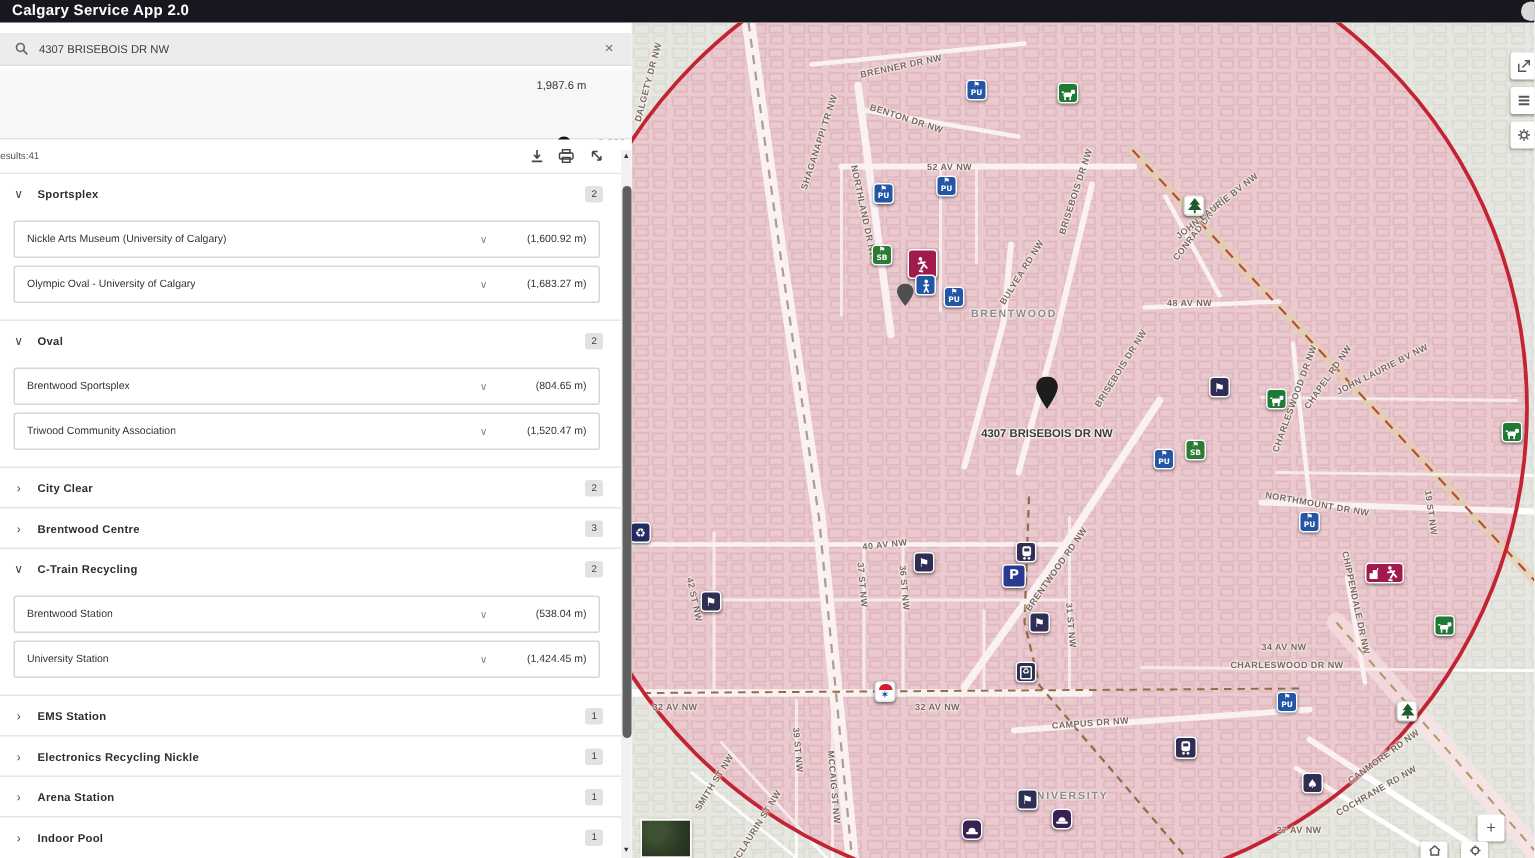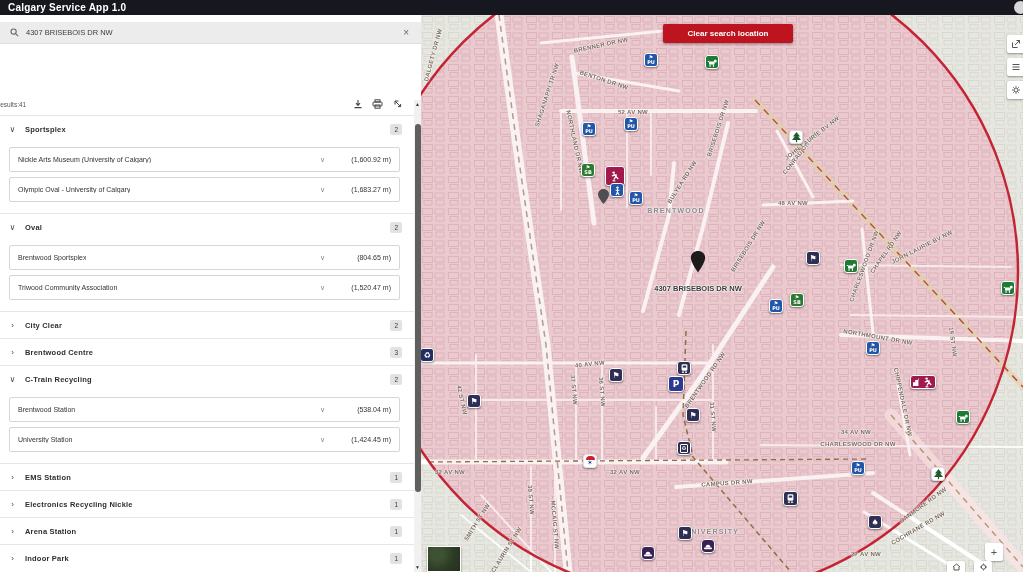--- a/index.html
+++ b/index.html
@@ -69,21 +69,21 @@
   .zoom-in { left:564px; top:528px; font-size:11px; color:#555; }
   .map-btn.partial { top:546px; height:11px; border-radius:2px 2px 0 0; }
 
   .basemap-thumb { position:absolute; left:6px; top:531px; width:34px; height:26px; border:1px solid #fff; background:radial-gradient(circle at 30% 30%, #3d5232 0 20%, #2c3a24 60%, #24301e); box-shadow:0 1px 2px rgba(0,0,0,.4); cursor:pointer; }
 </style>
 </head>
 <body>
 <div id="app">
 
   <div id="header">
-    <span class="title">Calgary Service App 1.0</span>
+    <span class="title">Calgary Service App 2.0</span>
     <span class="avatar"></span>
   </div>
 
   <div id="map">
     <svg id="roads" width="602" height="557" viewBox="0 0 602 557">
       <defs>
         <pattern id="parcGray" width="26" height="16" patternUnits="userSpaceOnUse">
           <rect width="26" height="16" fill="#e7e7e1"></rect>
           <rect x="1.5" y="1.5" width="10" height="6" fill="none" stroke="#d6d6ce" stroke-width="0.8"></rect>
           <rect x="14" y="2" width="9" height="5" fill="none" stroke="#d6d6ce" stroke-width="0.8"></rect>
@@ -386,21 +386,20 @@
           </svg>
         </div>
         <div class="marker marker--bare" style="width: 16px; height: 22px; left: 269px; top: 236px;">
           <svg width="16" height="22" viewBox="0 0 16 22">
             <path d="M8 0 C3.6 0 0.8 3.2 0.8 6.8 C0.8 11.6 8 21.5 8 21.5 C8 21.5 15.2 11.6 15.2 6.8 C15.2 3.2 12.4 0 8 0 Z" fill="#1c1c1c"></path>
           </svg>
         </div>
       </div>
     <div class="pin-label" style="left:277px; top:269px;">4307 BRISEBOIS DR NW</div>
 
-    <button class="clear-btn">Clear search location</button>
 
     <div class="map-btn right" style="top:20px;">
       <svg width="10" height="10" viewBox="0 0 10 10">
           <path d="M1.5 3.5 v5 h5 M4 6 L8.5 1.5 M5.5 1.5 h3 v3" stroke="#555" stroke-width="1" fill="none"></path>
         </svg>
     </div>
     <div class="map-btn right" style="top:43px;">
       <svg width="10" height="10" viewBox="0 0 10 10">
           <path d="M1.5 2.5 h7 M1.5 5 h7 M1.5 7.5 h7" stroke="#555" stroke-width="1.2" fill="none"></path>
         </svg>
@@ -427,20 +426,26 @@
   </div>
 
   <div id="sidebar">
     <div class="search-row">
       <svg width="9" height="9" viewBox="0 0 9 9">
           <circle cx="3.6" cy="3.6" r="2.6" stroke="#666" stroke-width="1.1" fill="none"></circle>
           <line x1="5.6" y1="5.6" x2="8.2" y2="8.2" stroke="#666" stroke-width="1.1"></line>
         </svg>
       <input class="search-input" type="text" readonly="" value="4307 BRISEBOIS DR NW" style="">
       <span class="search-close">×</span>
+    </div>
+    <div class="slider-row">
+      <span class="slider-value">1,987.6 m</span>
+      <div class="slider-track"></div>
+      <div class="slider-knob"></div>
+      <span class="slider-max">2,000</span>
     </div>
     <div class="results-row">
       <span class="results-label">results:41</span>
       <span class="results-icons">
         <span class="ticon">
             <svg width="10" height="10" viewBox="0 0 10 10">
               <path d="M5 1 v5 M3 4.2 L5 6.4 L7 4.2 M1.5 8.6 h7" stroke="#444" stroke-width="1.1" fill="none"></path>
             </svg>
           </span>
         <span class="ticon">
@@ -526,21 +531,21 @@
           <span class="sec-label">Electronics Recycling Nickle</span>
           <span class="sec-badge">1</span>
         </div>
         <div class="section-head">
           <span class="sec-chev">›</span>
           <span class="sec-label">Arena Station</span>
           <span class="sec-badge">1</span>
         </div>
         <div class="section-head">
           <span class="sec-chev">›</span>
-          <span class="sec-label">Indoor Park</span>
+          <span class="sec-label">Indoor Pool</span>
           <span class="sec-badge">1</span>
         </div>
       </div>
     <div class="sb-scroll">
       <div class="sb-arrow" style="top:0;">▲</div>
       <div class="sb-thumb"></div>
       <div class="sb-arrow" style="bottom:0;">▼</div>
     </div>
   </div>
 </div>

